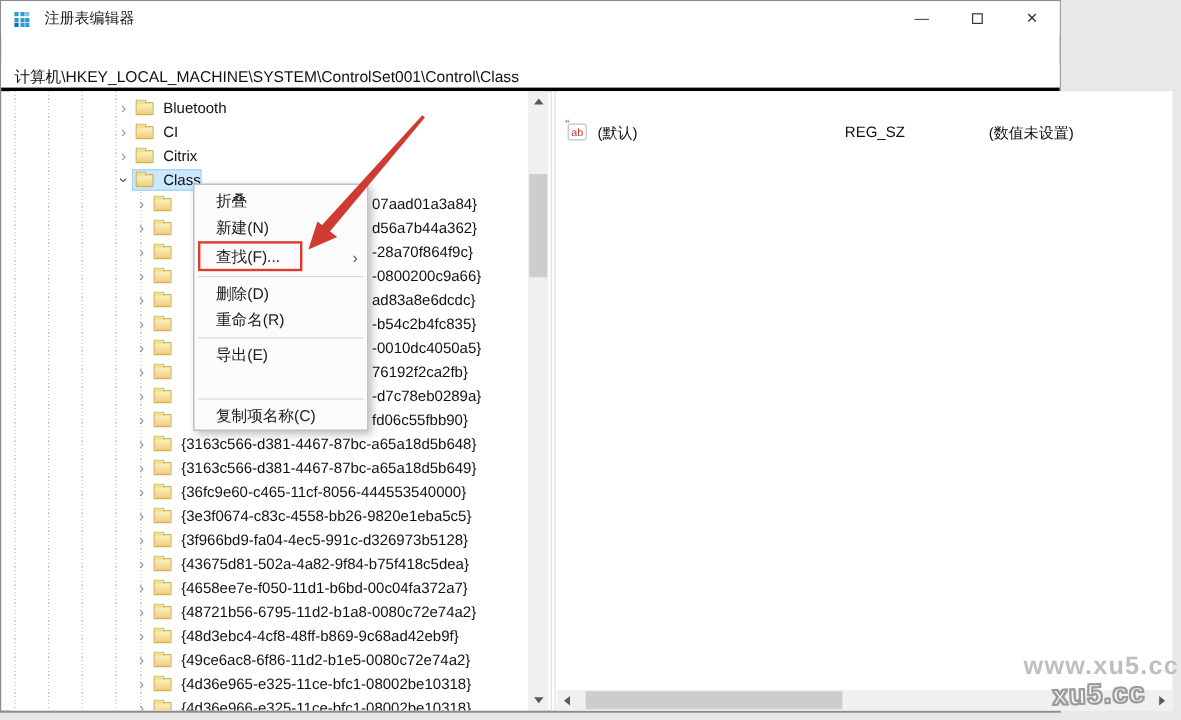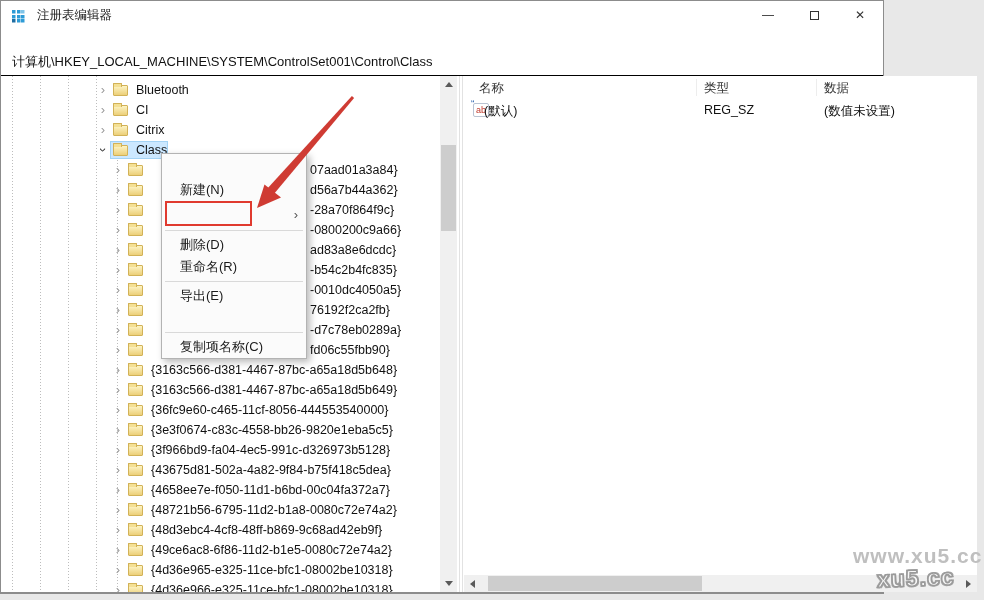--- a/index.html
+++ b/index.html
@@ -30,21 +30,21 @@
   .maxbox { width:9px; height:9px; border:1px solid #333; }
 
   
   #menubar { position:absolute; left:0; top:28px; width:100%; height:24px; background:#fff;
              border-bottom:1px solid #dcdcdc; display:flex; align-items:center; font-size:13px; color:#1a1a1a; }
   .menu-item { padding:0 9px; margin-left:2px; }
   .menu-item:first-child { margin-left:5px; }
 
   
   #addressbar { position:absolute; left:0; top:52px; width:100%; height:23px; background:#fff;
-                border-bottom:1px solid #000000; display:flex; align-items:flex-start;
+                border-bottom:3px solid #000000; display:flex; align-items:flex-end;
                 font-size:13px; color:#111; }
   #address-text { margin-left:11px; white-space:nowrap; }
 
   
   #tree-pane { position:absolute; left:7px; top:75px; width:432px; height:516px;
                background:#fff; overflow:hidden; }
   .guide { position:absolute; top:0; bottom:0; width:1px;
            background-image:repeating-linear-gradient(to bottom,#bdbdbd 0 1px,transparent 1px 3px); }
   .trow { position:absolute; left:0; width:100%; height:20px; font-size:12.5px; color:#111; }
   .chev { position:absolute; left:89px; top:1px; width:12px; height:18px; line-height:18px;
@@ -80,21 +80,21 @@
   #list-header { position:absolute; left:0; top:0; width:100%; height:24px; font-size:12.5px; color:#333; }
   .col-name { position:absolute; left:15px; top:4px; }
   .col-type { position:absolute; left:240px; top:4px; }
   .col-data { position:absolute; left:360px; top:4px; }
   .hdr-sep { position:absolute; top:3px; width:1px; height:17px; background:#ededed; }
   #list-row { position:absolute; left:0; top:26px; width:100%; height:19px; font-size:12.5px; color:#111; }
   #regsz-icon { position:absolute; left:9px; top:1px; width:16px; height:14px; border:1px solid #b9c3d2;
                 background:#fff; border-radius:2px; font-size:9px; font-weight:normal; color:#c0392b;
                 text-align:center; line-height:13px; }
   #regsz-icon::before { content:"\201C"; position:absolute; left:-3px; top:-6px; color:#3b6fb5; font-size:10px; }
-  .cell-name { position:absolute; left:20px; top:1px; }
+  .cell-name { position:absolute; left:34px; top:1px; }
   .cell-type { position:absolute; left:240px; top:1px; }
   .cell-data { position:absolute; left:360px; top:1px; }
 
   
   #h-scrollbar { position:absolute; left:0px; bottom:0px; width:513px; height:17px; background:#f0f0f0; }
   #h-thumb { position:absolute; left:24px; top:1px; width:214px; height:15px; background:#cdcdcd; }
 
   
   #context-menu { position:absolute; left:160px; top:152px; width:146px; height:206px;
                   background:#fbfbfb; border:1px solid #b3b3b3; box-shadow:3px 3px 7px rgba(0,0,0,.28);
@@ -292,46 +292,41 @@
       </div>
     <div id="v-thumb"></div>
     <div class="sb-arrow" style="bottom:0">
         <div class="tri-down"></div>
       </div>
   </div>
 
   <div id="pane-divider"></div>
 
   <div id="list-pane">
-    <div id="list-header">
-      <span class="col-name">名称</span>
-      <span class="col-type">类型</span>
-      <span class="col-data">数据</span>
-      <span class="hdr-sep" style="left:232px"></span>
-      <span class="hdr-sep" style="left:352px"></span>
-    </div>
     <div id="list-row">
       <span id="regsz-icon">ab</span>
       <span class="cell-name">(默认)</span>
       <span class="cell-type">REG_SZ</span>
       <span class="cell-data">(数值未设置)</span>
     </div>
     <div id="h-scrollbar">
       <div class="sb-arrow" style="left:0; top:0">
           <div class="tri-left"></div>
         </div>
       <div id="h-thumb"></div>
       <div class="sb-arrow" style="right:0; left:auto; top:0">
           <div class="tri-right"></div>
         </div>
     </div>
   </div>
 
   <div id="context-menu">
+    <div class="cm-item" style="top:3px">折叠</div>
     <div class="cm-item" style="top:25px"><span>新建(N)</span><span class="cm-sub-arrow" style="top:25px">›</span></div>
+    <div class="cm-item" style="top:49px">查找(F)...</div>
     <div class="cm-sep" style="top:76px"></div>
     <div class="cm-item" style="top:80px">删除(D)</div>
     <div class="cm-item" style="top:102px">重命名(R)</div>
     <div class="cm-sep" style="top:127px"></div>
     <div class="cm-item" style="top:131px">导出(E)</div>
     <div class="cm-sep" style="top:178px"></div>
     <div class="cm-item" style="top:182px">复制项名称(C)</div>
     <div id="find-red-box"></div>
   </div>
 

